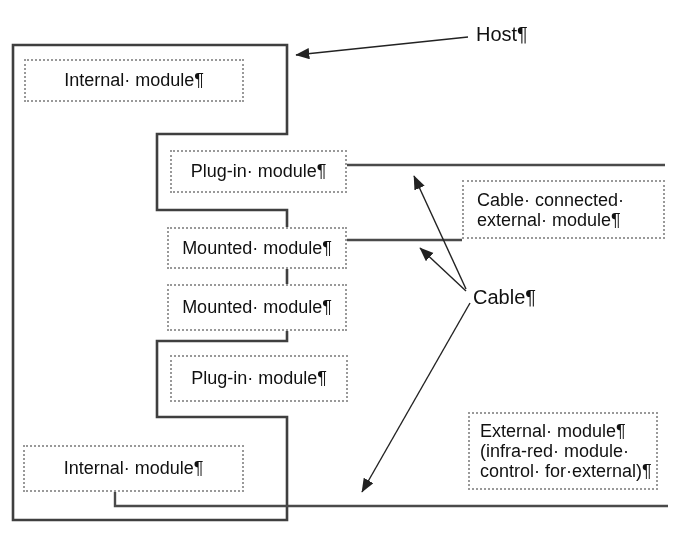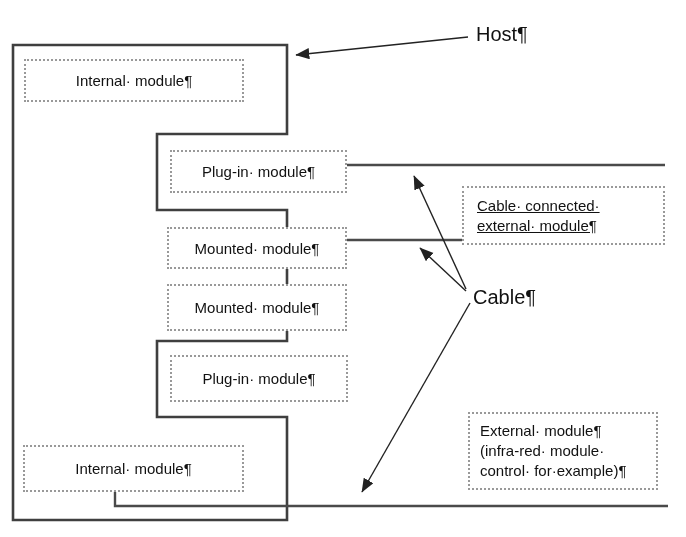--- a/index.html
+++ b/index.html
@@ -19,21 +19,21 @@
     position: absolute;
     left: 0;
     top: 0;
   }
   .module-box {
     position: absolute;
     box-sizing: border-box;
     background: #ffffff;
     border: 2px dotted #999999;
     color: #111111;
-    font-size: 15px;
+    font-size: 18px;
     display: flex;
     align-items: center;
     justify-content: center;
     white-space: nowrap;
   }
   .module-box.multiline {
     flex-direction: column;
     align-items: flex-start;
     justify-content: center;
     line-height: 20px;
@@ -44,21 +44,21 @@
     font-size: 20px;
     white-space: nowrap;
   }
   
   #box-internal-top    { left: 24px;  top: 59px;  width: 220px; height: 43px; }
   #box-plugin-1        { left: 170px; top: 150px; width: 177px; height: 43px; }
   #box-mounted-1       { left: 167px; top: 227px; width: 180px; height: 42px; }
   #box-mounted-2       { left: 167px; top: 284px; width: 180px; height: 47px; }
   #box-plugin-2        { left: 170px; top: 355px; width: 178px; height: 47px; }
   #box-internal-bottom { left: 23px;  top: 445px; width: 221px; height: 47px; }
-  #box-cable-ext       { left: 462px; top: 186px; width: 203px; height: 59px; padding-left: 13px; text-decoration: underline; }
+  #box-cable-ext       { left: 462px; top: 180px; width: 203px; height: 59px; padding-left: 13px; }
   #box-external        { left: 468px; top: 412px; width: 190px; height: 78px; padding-left: 10px; }
   #label-host          { left: 476px; top: 23px; }
   #label-cables        { left: 473px; top: 286px; }
 </style>
 </head>
 <body>
 
 <div id="stage">
 
   <svg id="diagram-svg" width="686" height="537" viewBox="0 0 686 537">
@@ -105,19 +105,19 @@
   </div>
 
   <div class="module-box multiline" id="box-cable-ext">
     <span>Cable· connected·</span>
     <span>external· module¶</span>
   </div>
 
   <div class="module-box multiline" id="box-external">
     <span>External· module¶</span>
     <span>(infra-red· module·</span>
-    <span>control· for·example)¶</span>
+    <span>control· for·external)¶</span>
   </div>
 
   <div class="floating-label" id="label-host">Host¶</div>
   <div class="floating-label" id="label-cables">Cable¶</div>
 
 </div>
 
 </body></html>

